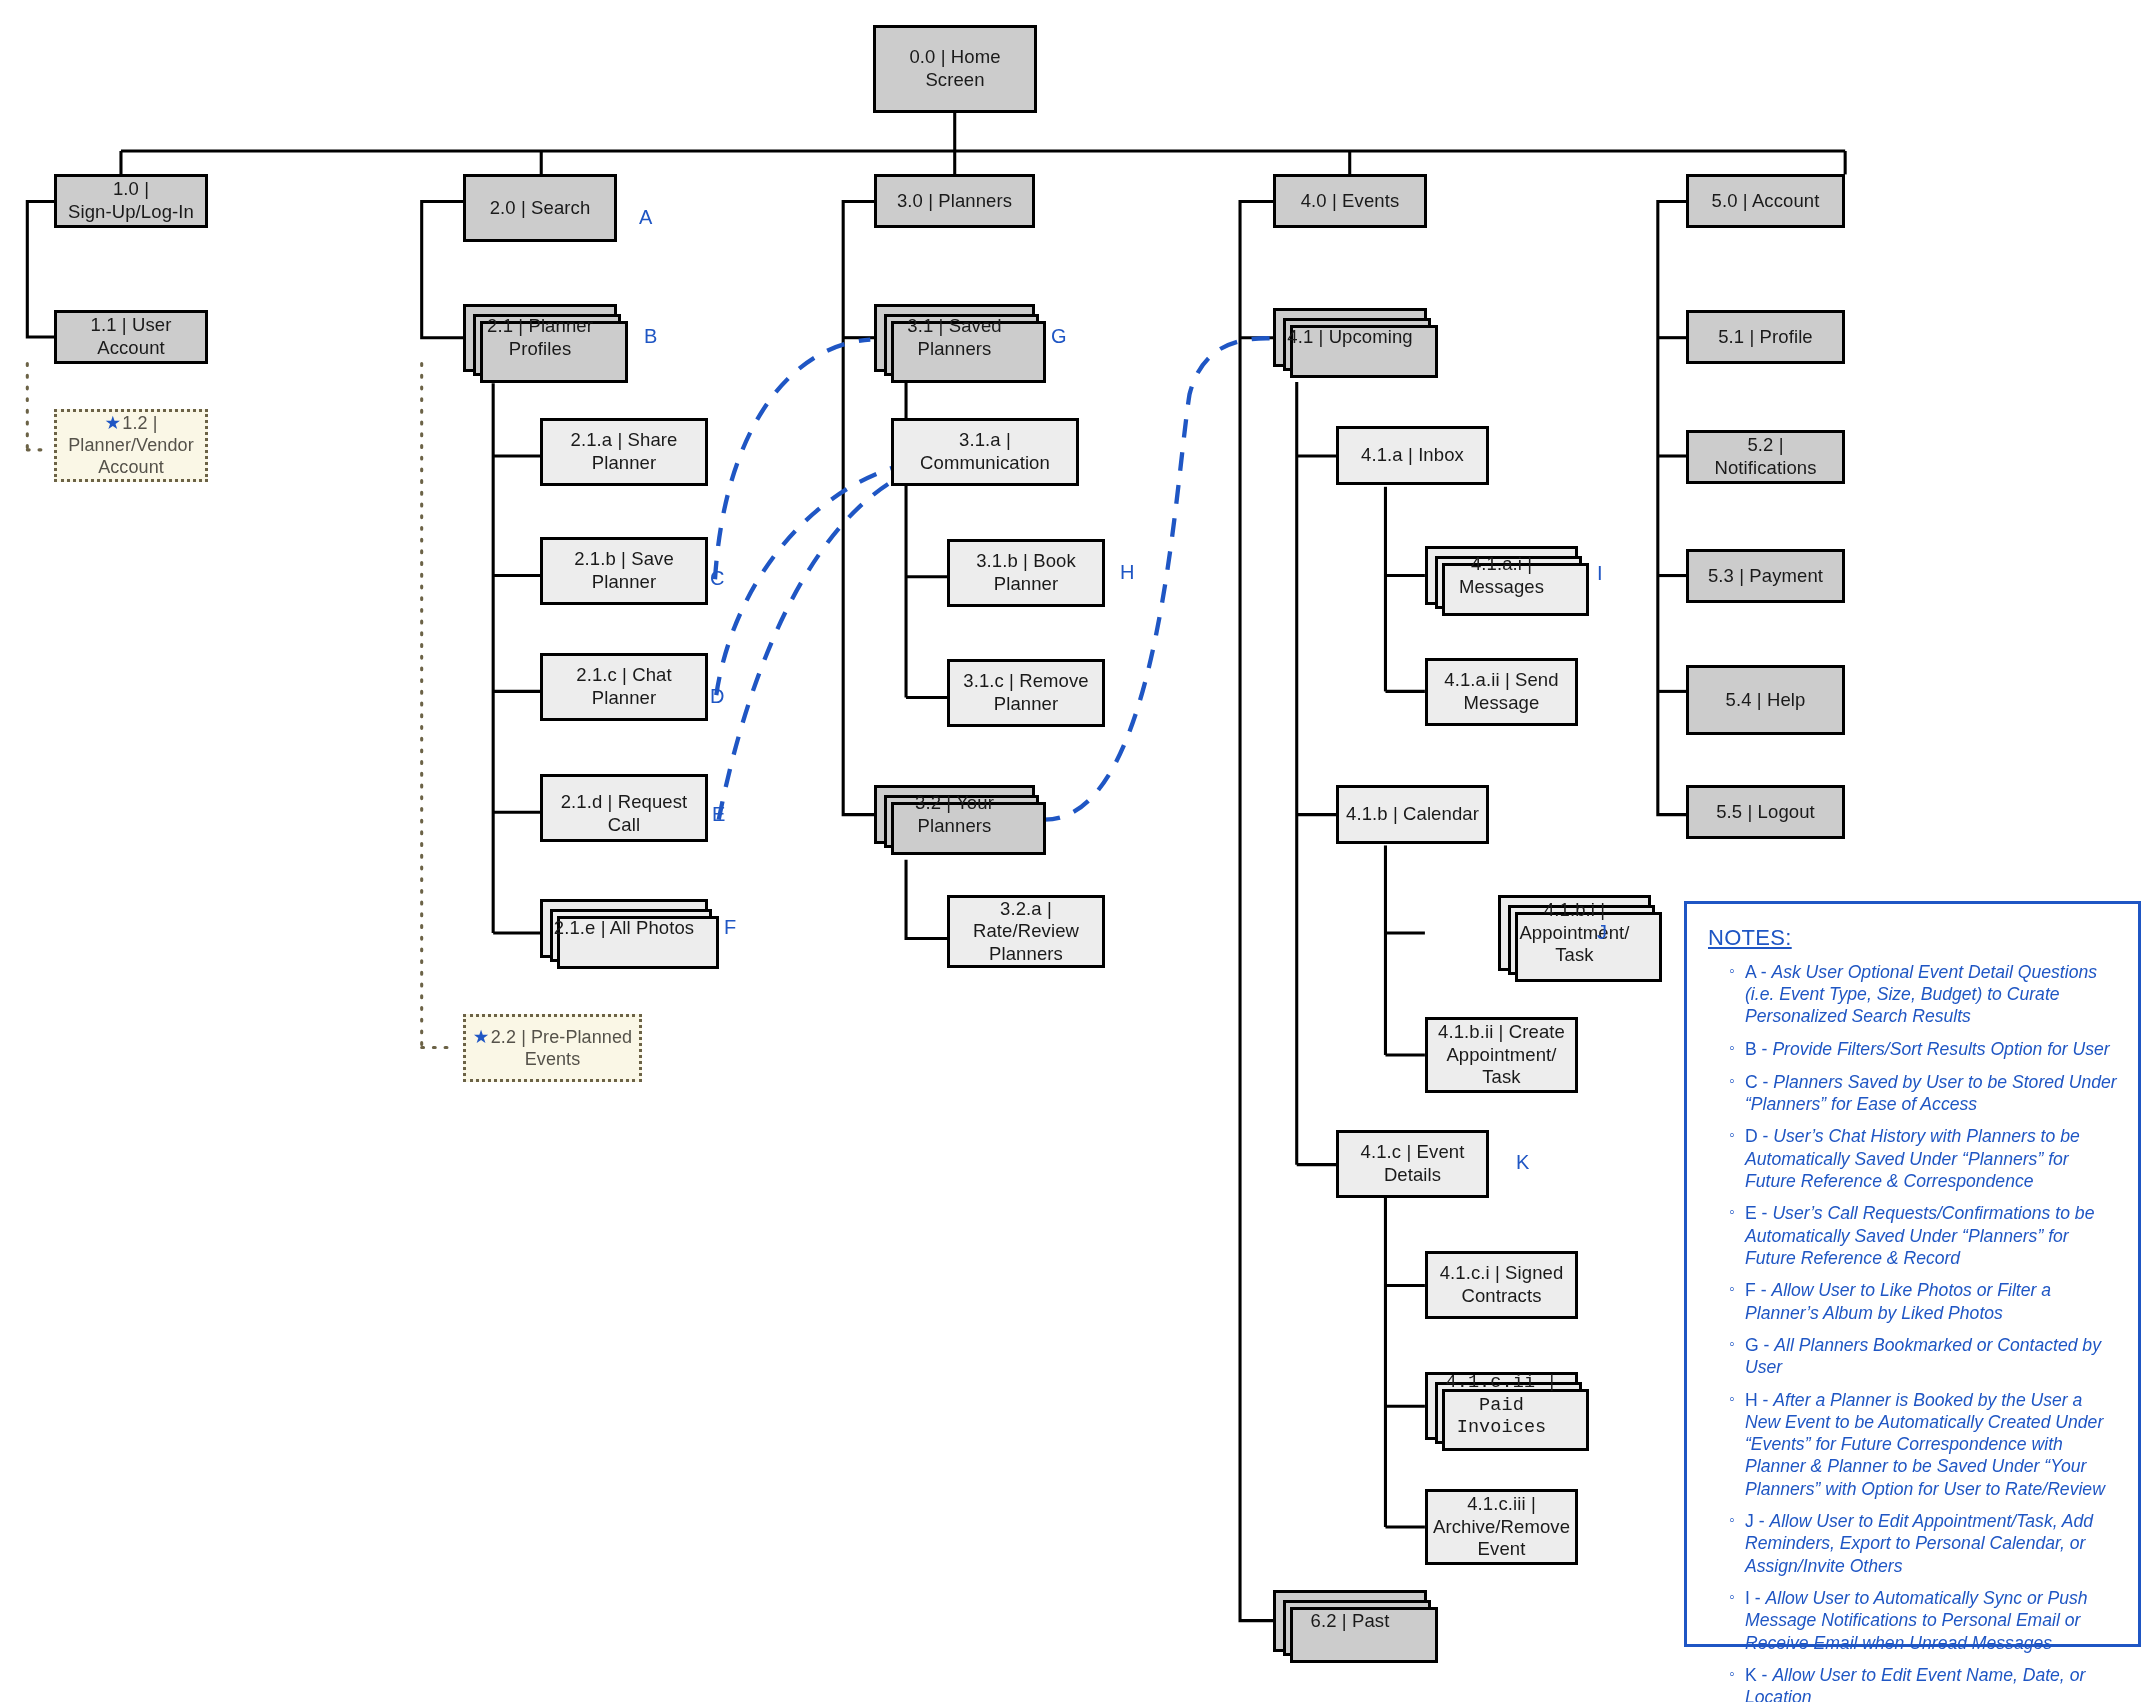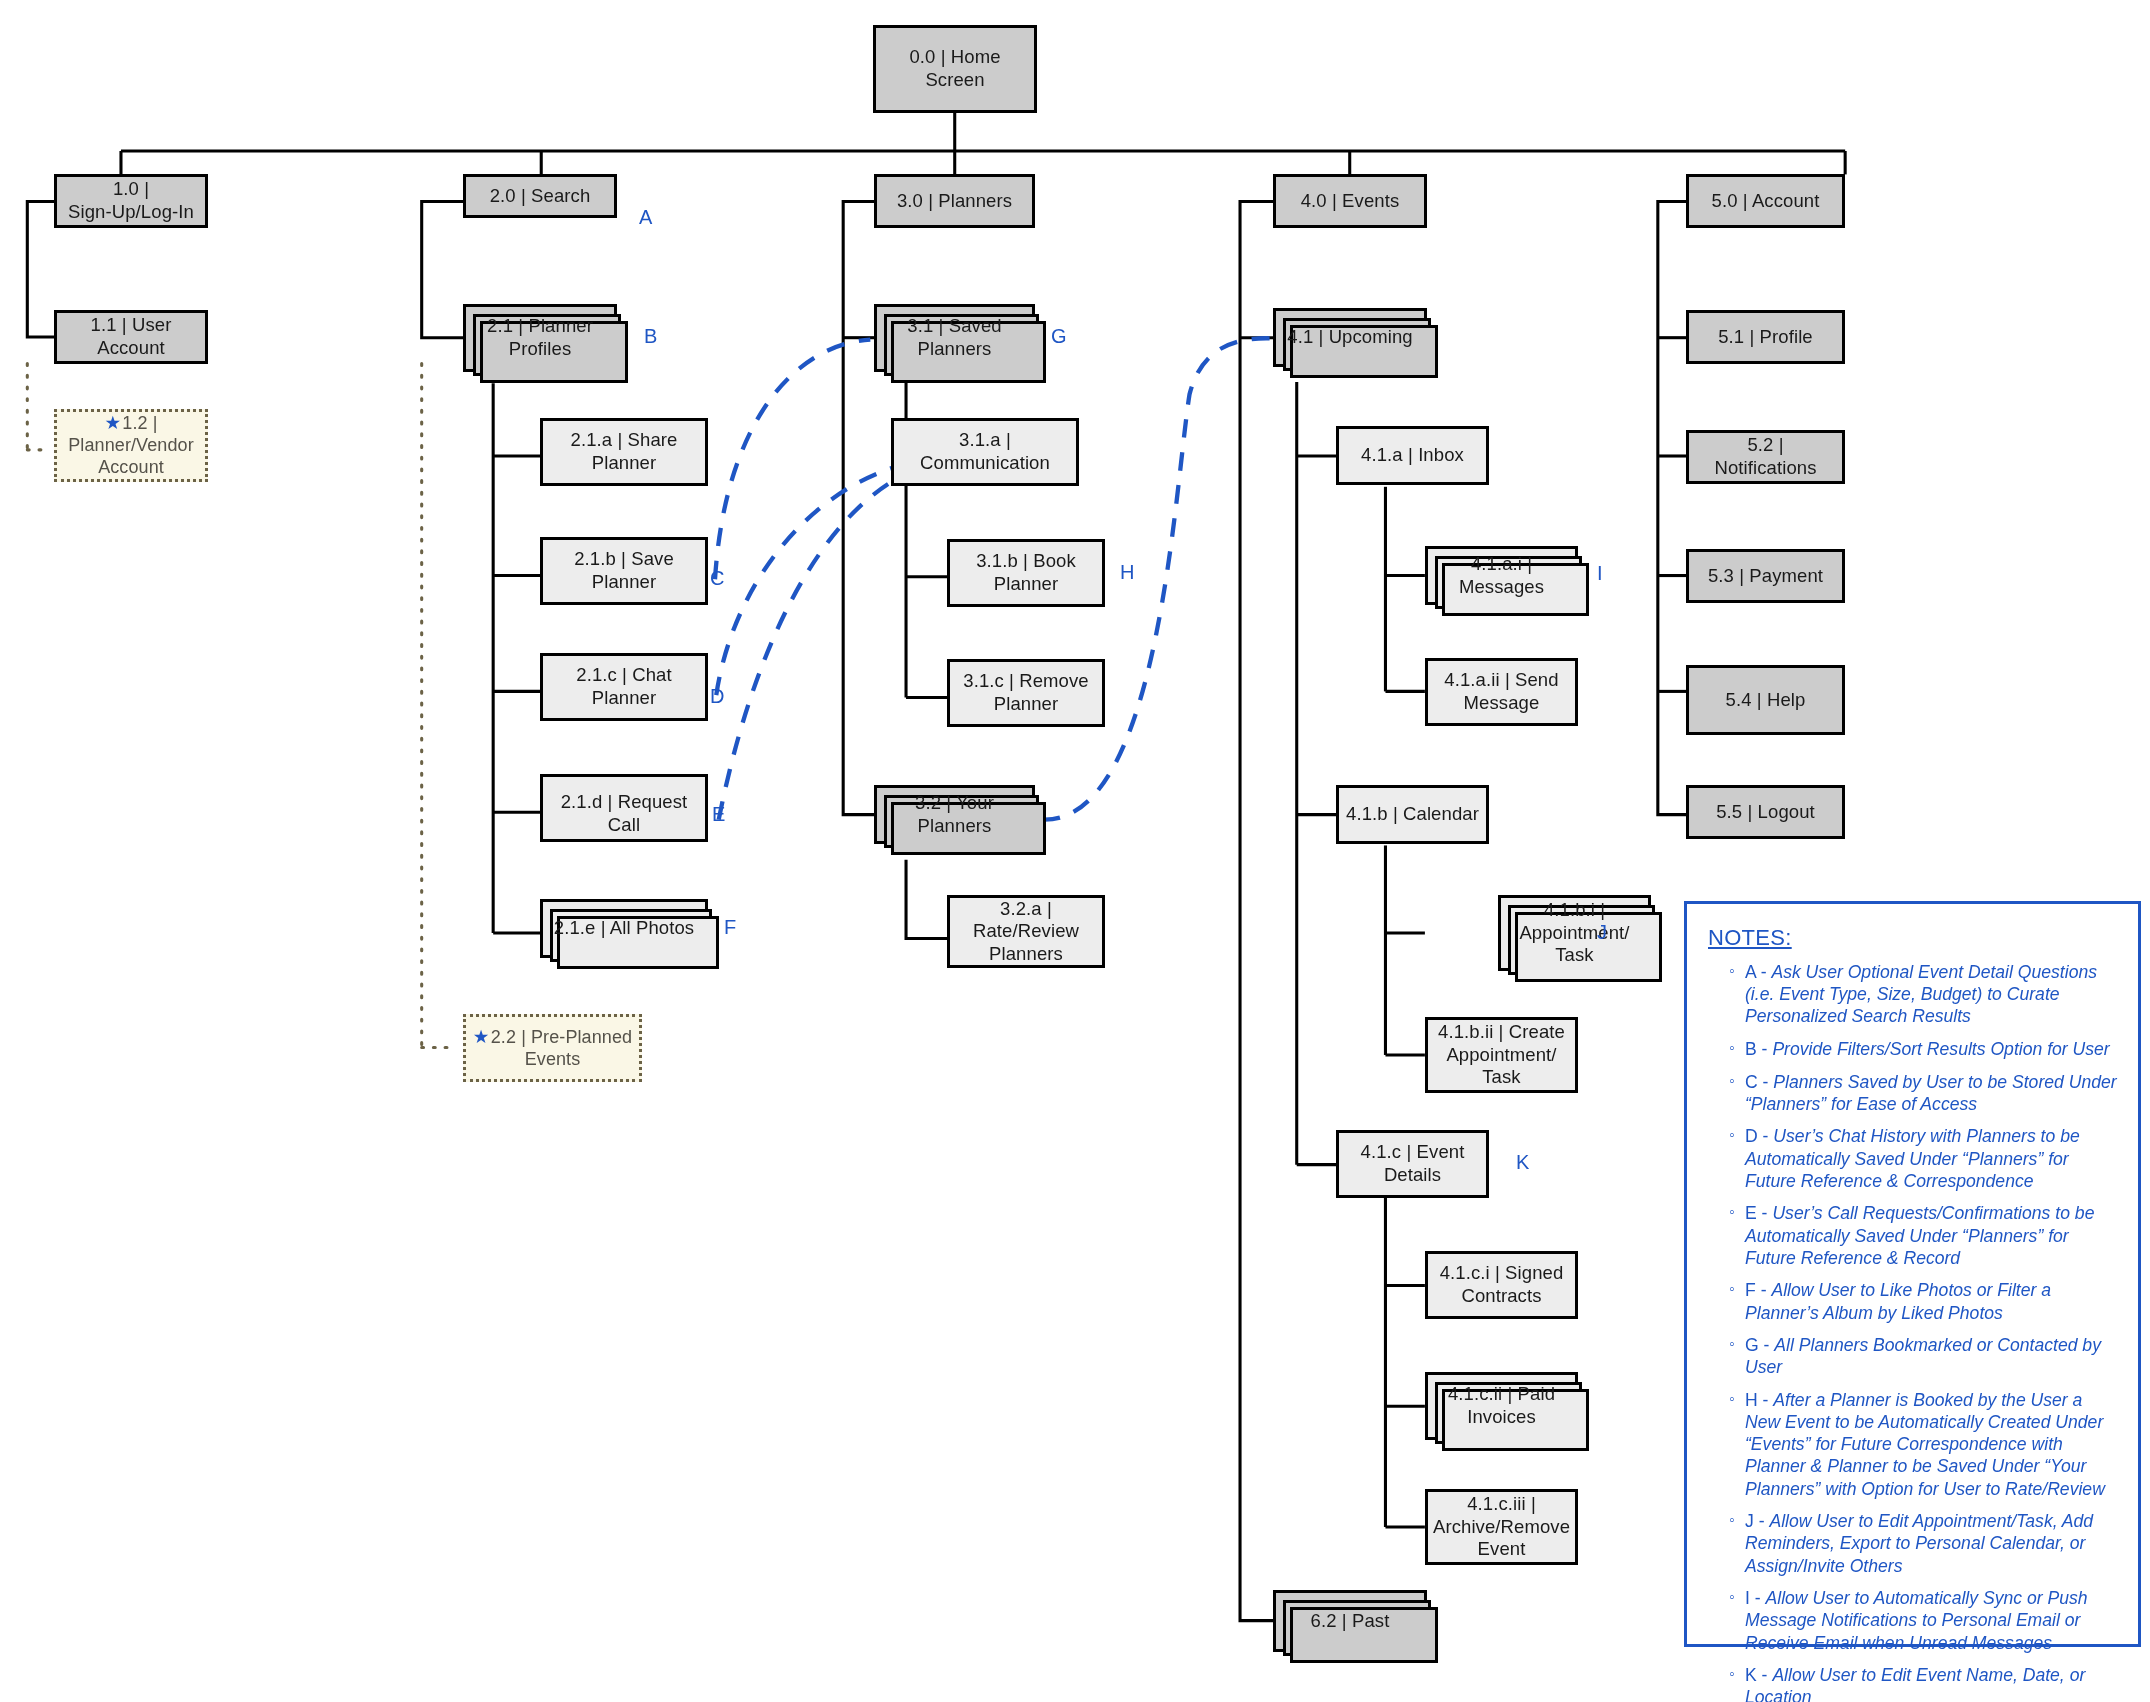--- a/index.html
+++ b/index.html
@@ -235,21 +235,21 @@
   </div>
   <div class="node lvl1" style="left:54px; top:310px; width:154px; height:54px;">
     <span class="txt">1.1 | User Account</span>
   </div>
   <div class="node lvl2 future" style="left:54px; top:409px; width:154px; height:73px; font-size:18px;">
     <span class="txt" style="white-space:pre-line;"><span class="star">★</span><span>1.2 |
 Planner/Vendor
 Account</span></span>
   </div>
 
-  <div class="node lvl1" style="left:463px; top:174px; width:154px; height:44px;">
+  <div class="node lvl1" style="left:463px; top:174px; width:154px; height:68px;">
     <span class="txt">2.0 | Search</span>
   </div>
   <div class="node lvl1 stack" style="left:463px; top:304px; width:154px; height:68px;">
     <span class="txt" style="white-space:pre-line;">2.1 | Planner
 Profiles</span>
   </div>
 
   <div class="node lvl2" style="left:540px; top:418px; width:168px; height:68px;">
     <span class="txt" style="white-space:pre-line;">2.1.a | Share
 Planner</span>
@@ -337,21 +337,21 @@
 
   <div class="node lvl2" style="left:1336px; top:1130px; width:153px; height:68px;">
     <span class="txt" style="white-space:pre-line;">4.1.c | Event
 Details</span>
   </div>
   <div class="node lvl2" style="left:1425px; top:1251px; width:153px; height:68px;">
     <span class="txt" style="white-space:pre-line;">4.1.c.i | Signed
 Contracts</span>
   </div>
   <div class="node lvl2 stack" style="left:1425px; top:1372px; width:153px; height:68px;">
-    <span class="txt" style="white-space:pre-line;">4.1.c.ii | Paid
+    <span class="txt" style="white-space:pre-line;font-family:Liberation Mono, monospace;">4.1.c.ii | Paid
 Invoices</span>
   </div>
   <div class="node lvl2" style="left:1425px; top:1489px; width:153px; height:76px;">
     <span class="txt" style="white-space:pre-line;">4.1.c.iii |
 Archive/Remove
 Event</span>
   </div>
 
   <div class="node lvl1 stack" style="left:1273px; top:1590px; width:154px; height:62px;">
     <span class="txt">6.2 | Past</span>

